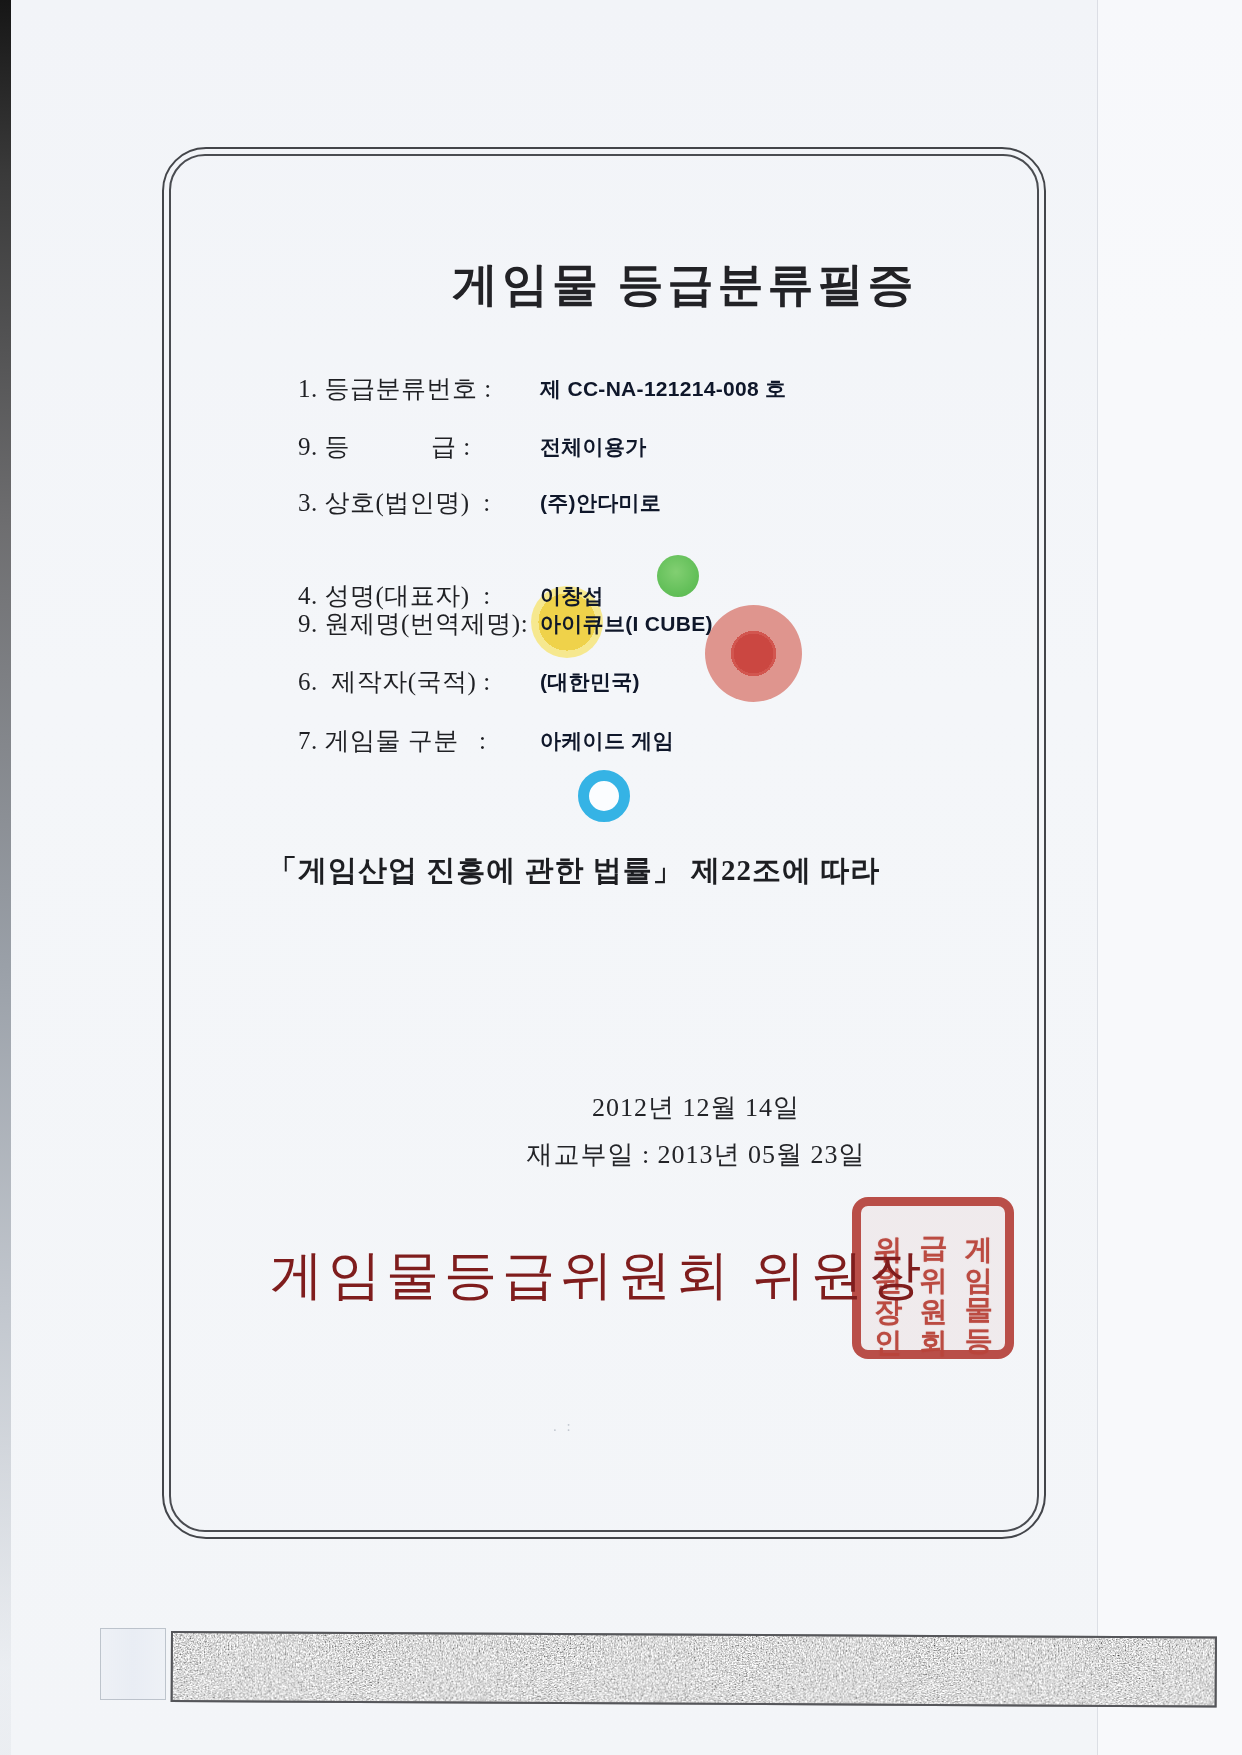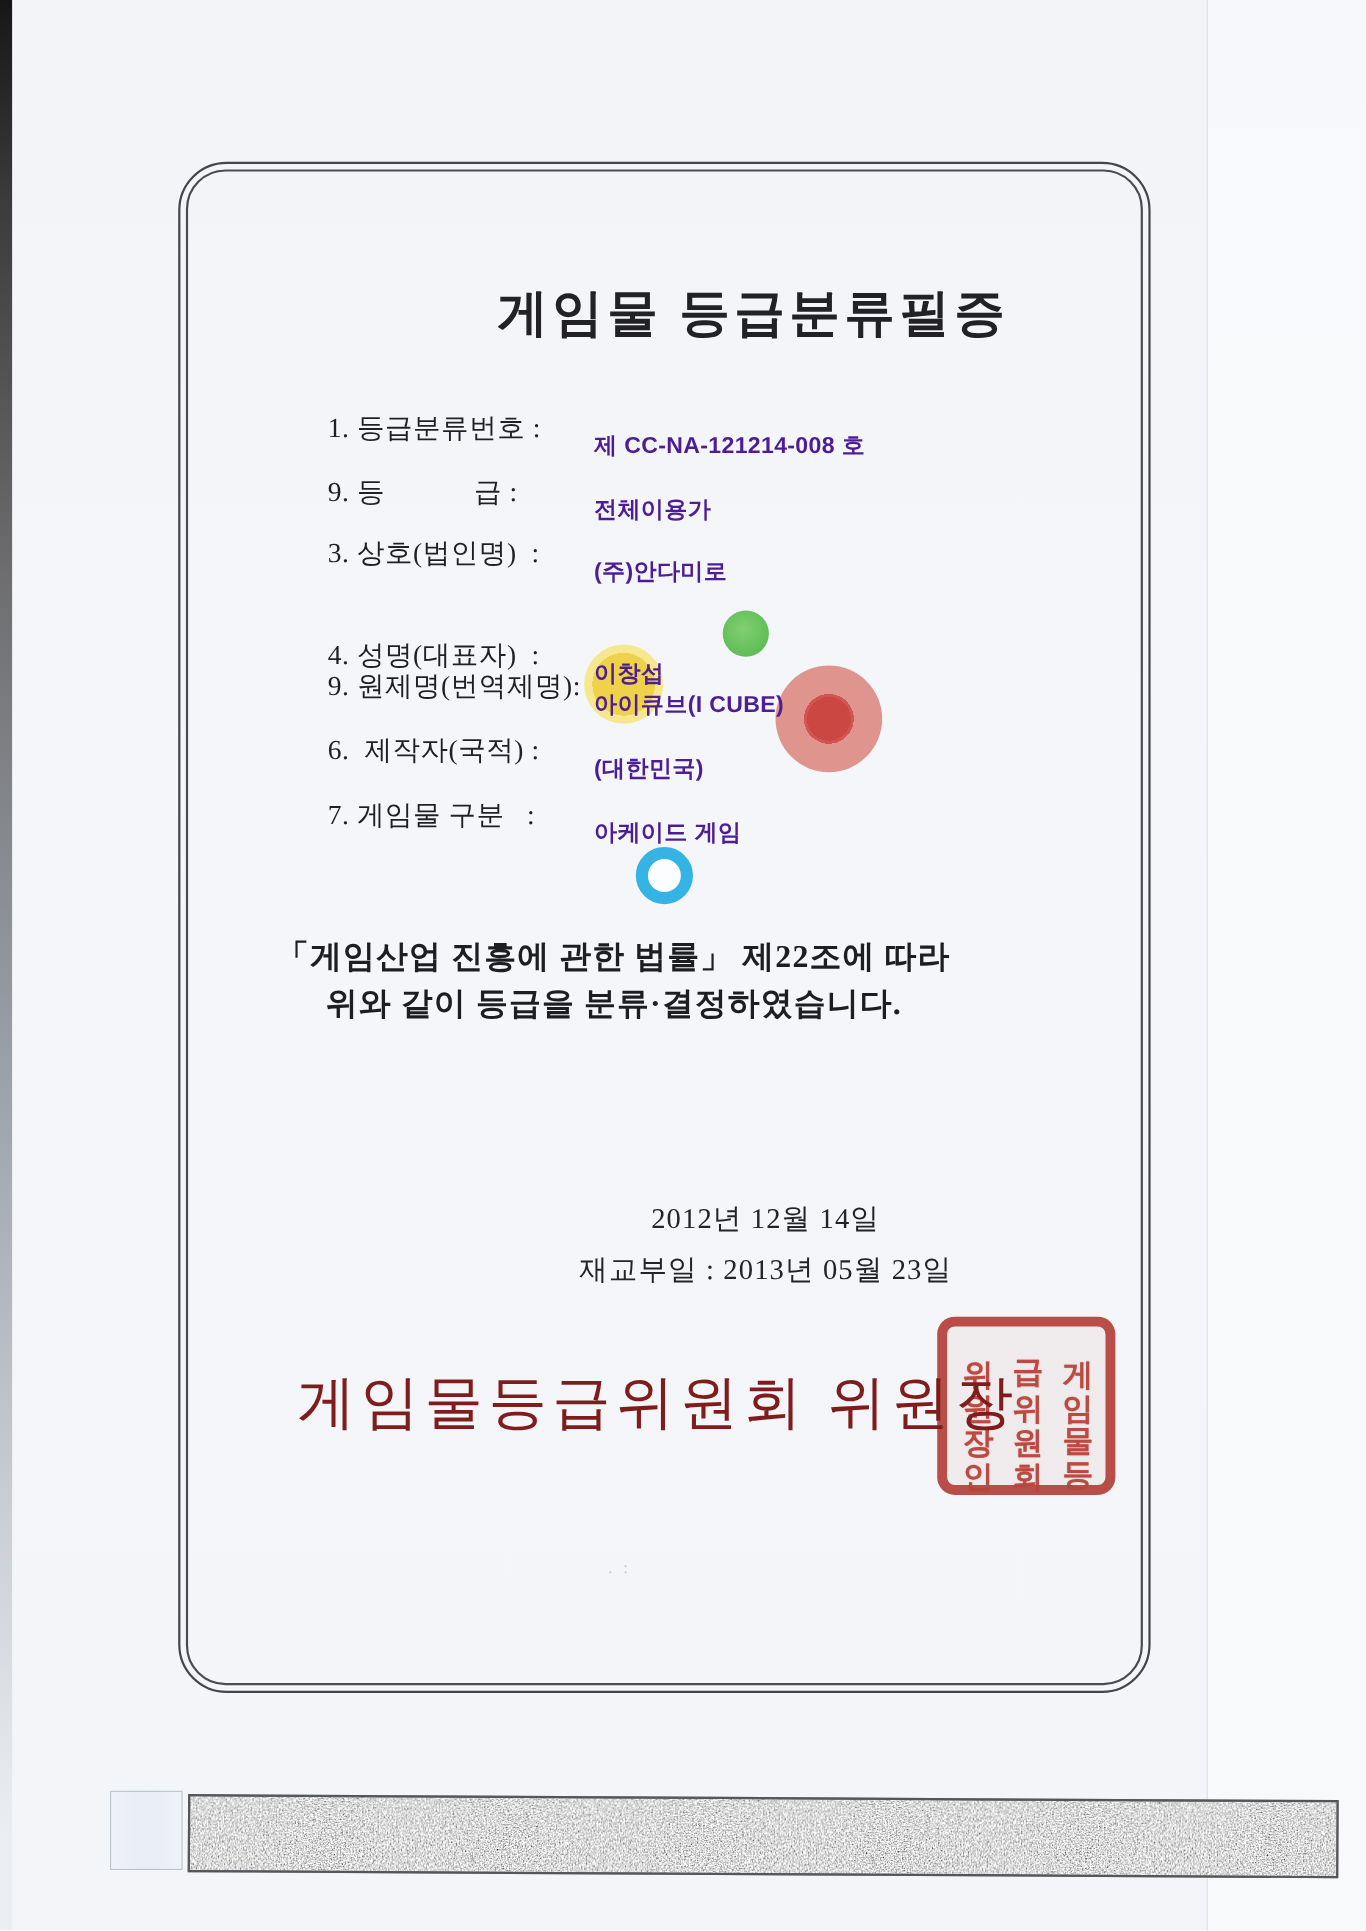--- a/index.html
+++ b/index.html
@@ -38,38 +38,37 @@
   .field-row{left:0;width:1242px;height:40px;z-index:2;}
   .field-label{
     position:absolute;left:298px;top:0;
     font-size:25px;font-weight:500;color:#1f2024;white-space:pre;
     letter-spacing:0.5px;
     text-align:right;
   }
   .field-value{
     position:absolute;left:540px;top:3px;
     font-family:"Liberation Sans", sans-serif;
-    font-size:21px;font-weight:600;color:#4c1d95;white-space:pre;
+    font-size:21px;font-weight:600;color:#0f172a;white-space:pre;
     letter-spacing:0.3px;
-    margin-top:16px;
   }
   .r1{top:372px}.r2{top:430px}.r3{top:486px}.r4{top:579px}
   .r5{top:607px}.r6{top:665px}.r7{top:724px}
   
   .sticker{border-radius:50%;z-index:1;}
   .dot-green{left:657px;top:555px;width:42px;height:42px;
     background:radial-gradient(circle at 45% 40%, #82cf72 0%, #64c05a 60%, #58b64f 100%);}
   .dot-yellow{left:531px;top:586px;width:72px;height:72px;
     background:radial-gradient(circle, #efd24a 0% 56%, #f6e88f 56% 72%, #eeda69 72% 86%, rgba(243,222,110,0.25) 86% 100%);}
   .dot-red{left:705px;top:605px;width:97px;height:97px;
     background:radial-gradient(circle, #cb4741 0% 29%, #d2564f 29% 33%, #df958e 33% 90%, rgba(223,150,143,0.3) 90% 100%);}
   .ring-blue{left:578px;top:770px;width:52px;height:52px;box-sizing:border-box;
     border:11px solid #35b3e5;background:#fbfdff;}
   
-  .statement{left:0;top:849px;width:1116px;text-align:center;z-index:2;}
+  .statement{left:16px;top:849px;width:1116px;text-align:center;z-index:2;}
   .statement div{
     font-size:29px;font-weight:600;color:#1d1e22;line-height:43px;letter-spacing:1px;
   }
   
   .date-line{left:0;width:1242px;text-align:center;font-size:26px;font-weight:500;color:#232428;letter-spacing:1px;}
   .d1{top:1090px;padding-left:75px;}
   .d2{top:1137px;padding-left:75px;}
   
   .issuer{
     left:270px;top:1240px;font-size:53px;font-weight:500;
@@ -145,21 +144,20 @@
   <span class="field-value">아케이드 게임</span>
 </div>
 
 <div class="abs sticker dot-green"></div>
 <div class="abs sticker dot-yellow"></div>
 <div class="abs sticker dot-red"></div>
 <div class="abs sticker ring-blue"></div>
 
 <div class="abs statement">
   <div>「게임산업 진흥에 관한 법률」 제22조에 따라</div>
-  <div>위와 같이 등급을 분류·결정하였습니다.</div>
 </div>
 
 <div class="abs date-line d1">2012년 12월 14일</div>
 <div class="abs date-line d2">재교부일 : 2013년 05월 23일</div>
 
 <div class="abs issuer">게임물등급위원회 위원장</div>
 
 <div class="abs seal">
   <span class="seal-col">게임물등</span>
   <span class="seal-col">급위원회</span>

